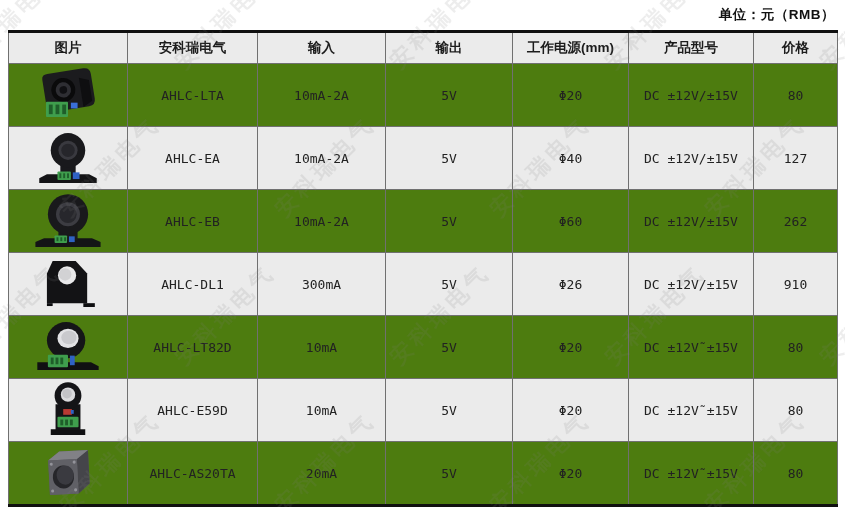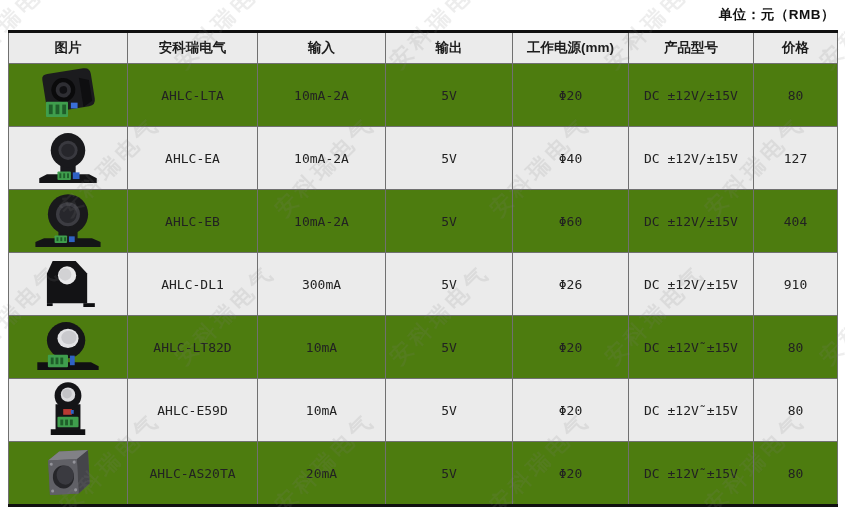--- a/index.html
+++ b/index.html
@@ -161,21 +161,21 @@
             <rect x="40" y="47" width="2" height="4" fill="#1f5e2a"></rect>
             <rect x="44" y="47" width="2" height="4" fill="#1f5e2a"></rect>
             <rect x="49" y="46" width="6" height="6" fill="#2f62c4"></rect>
           </svg>
         </td>
         <td>AHLC-EB</td>
         <td>10mA-2A</td>
         <td>5V</td>
         <td>Φ60</td>
         <td>DC ±12V/±15V</td>
-        <td>404</td>
+        <td>262</td>
       </tr>
 
       <tr>
         <td class="img-cell">
           <svg width="92" height="58" viewBox="0 0 96 60">
             <path d="M32,6 h24 l12,13 v31 h-42 v-31 z" fill="#131315"></path>
             <circle cx="47" cy="21" r="9.5" fill="#e9e9ea"></circle>
             <circle cx="45" cy="20" r="6.5" fill="#d2d2d4"></circle>
             <path d="M64,50 h12 v4 h-12 z" fill="#0e0e10"></path>
             <path d="M26,50 h6 v3 h-6 z" fill="#0e0e10"></path>

